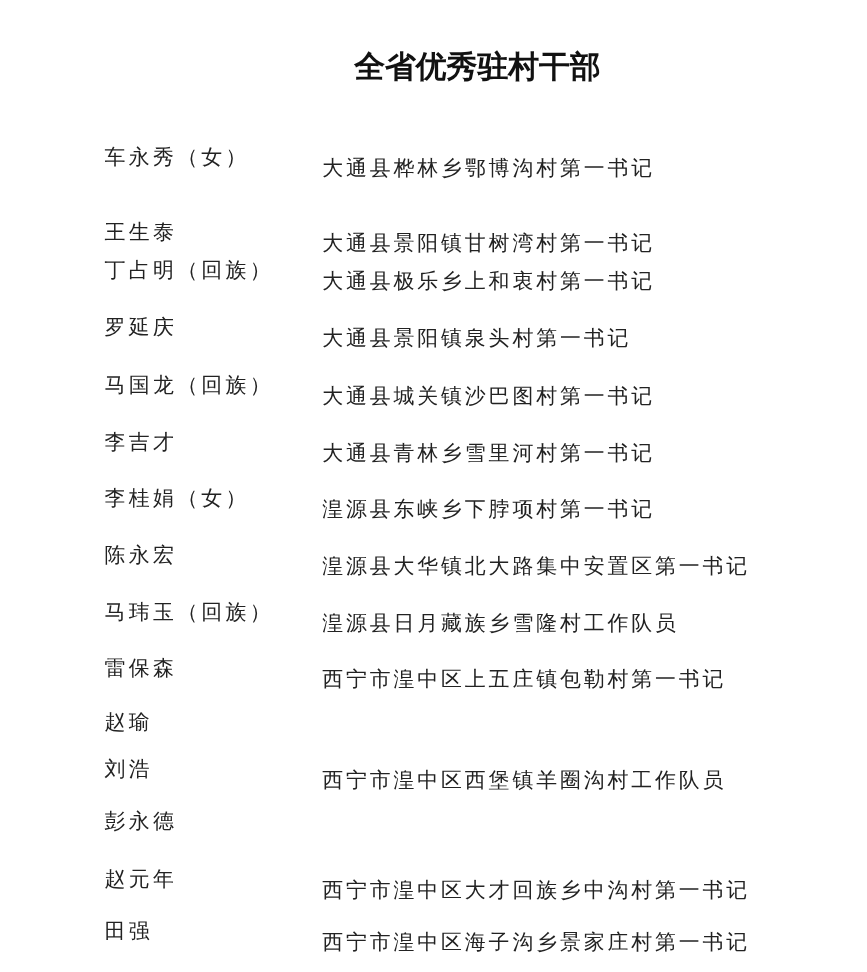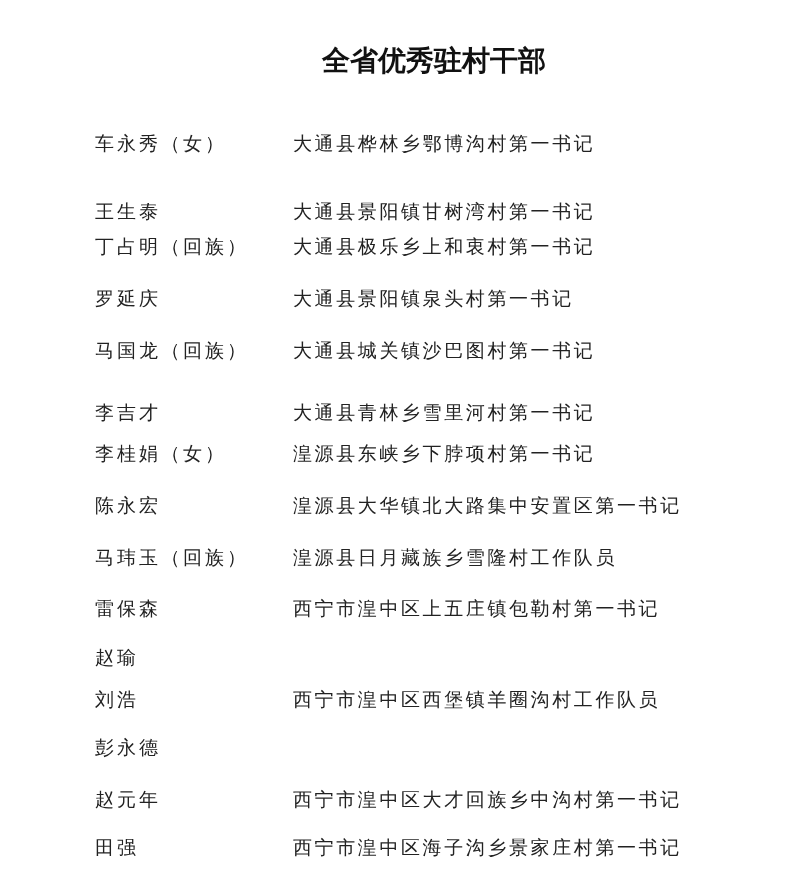--- a/index.html
+++ b/index.html
@@ -40,20 +40,21 @@
       position: absolute;
       left: 95px;
       white-space: nowrap;
       letter-spacing: 3px;
     }
     .post {
       position: absolute;
       left: 293px;
       white-space: nowrap;
       letter-spacing: 2.6px;
+      margin-top: 10px;
     }
   </style>
 </head>
 <body>
 
 <div class="title">全省优秀驻村干部</div>
 
 <div>
   <div class="row" style="top:128px">
     <span class="name">车永秀（女）</span>
@@ -68,21 +69,21 @@
     <span class="post">大通县极乐乡上和衷村第一书记</span>
   </div>
   <div class="row" style="top:283px">
     <span class="name">罗延庆</span>
     <span class="post">大通县景阳镇泉头村第一书记</span>
   </div>
   <div class="row" style="top:335px">
     <span class="name">马国龙（回族）</span>
     <span class="post">大通县城关镇沙巴图村第一书记</span>
   </div>
-  <div class="row" style="top:397px">
+  <div class="row" style="top:387px">
     <span class="name">李吉才</span>
     <span class="post">大通县青林乡雪里河村第一书记</span>
   </div>
   <div class="row" style="top:438px">
     <span class="name">李桂娟（女）</span>
     <span class="post">湟源县东峡乡下脖项村第一书记</span>
   </div>
   <div class="row" style="top:490px">
     <span class="name">陈永宏</span>
     <span class="post">湟源县大华镇北大路集中安置区第一书记</span>

